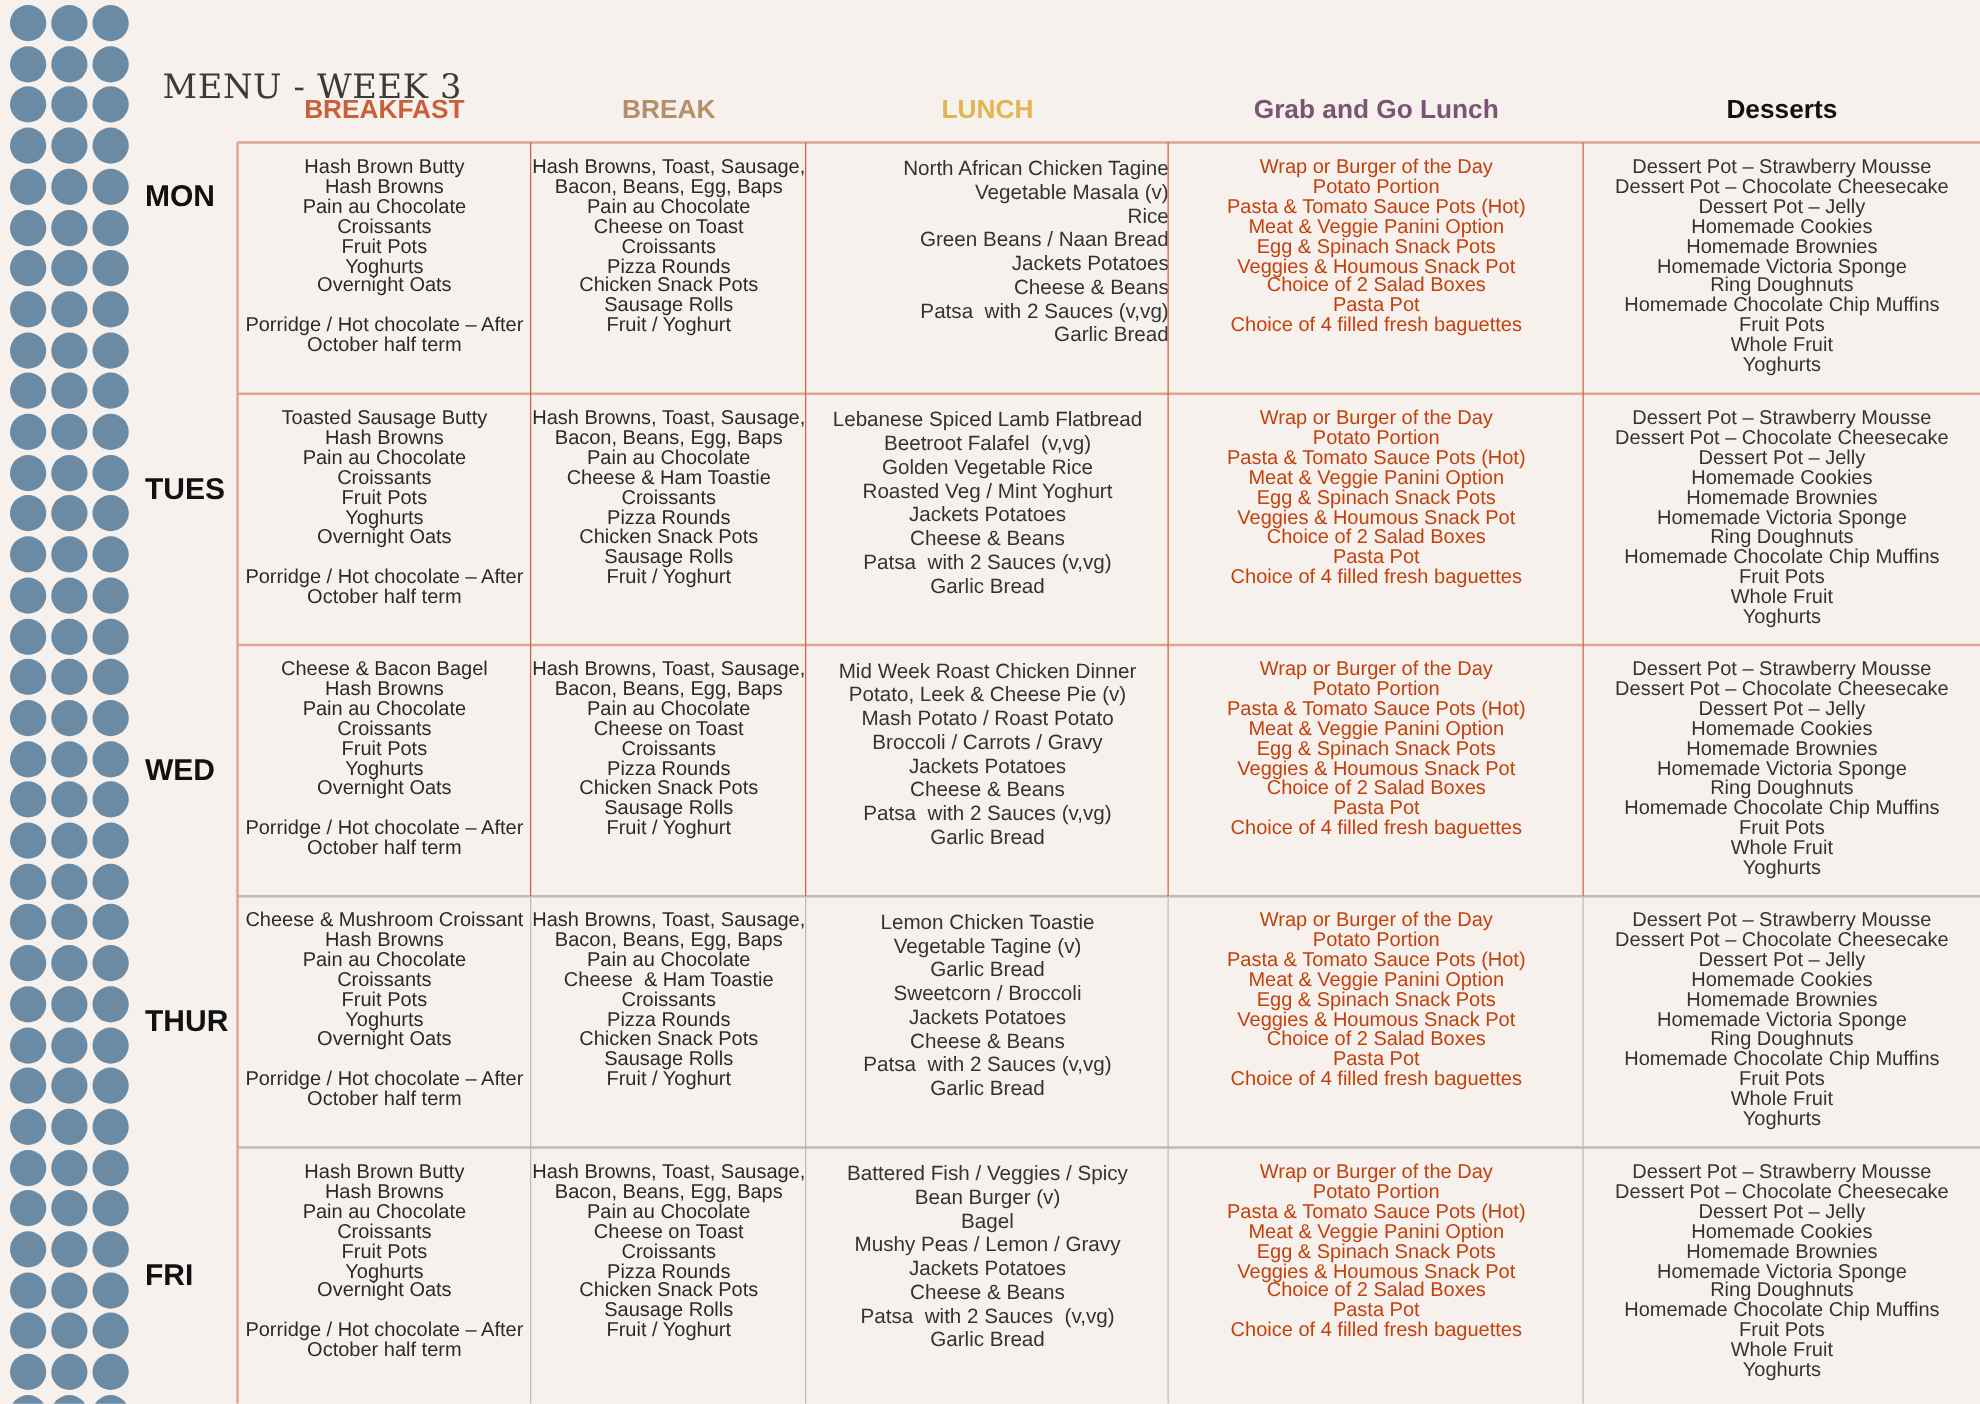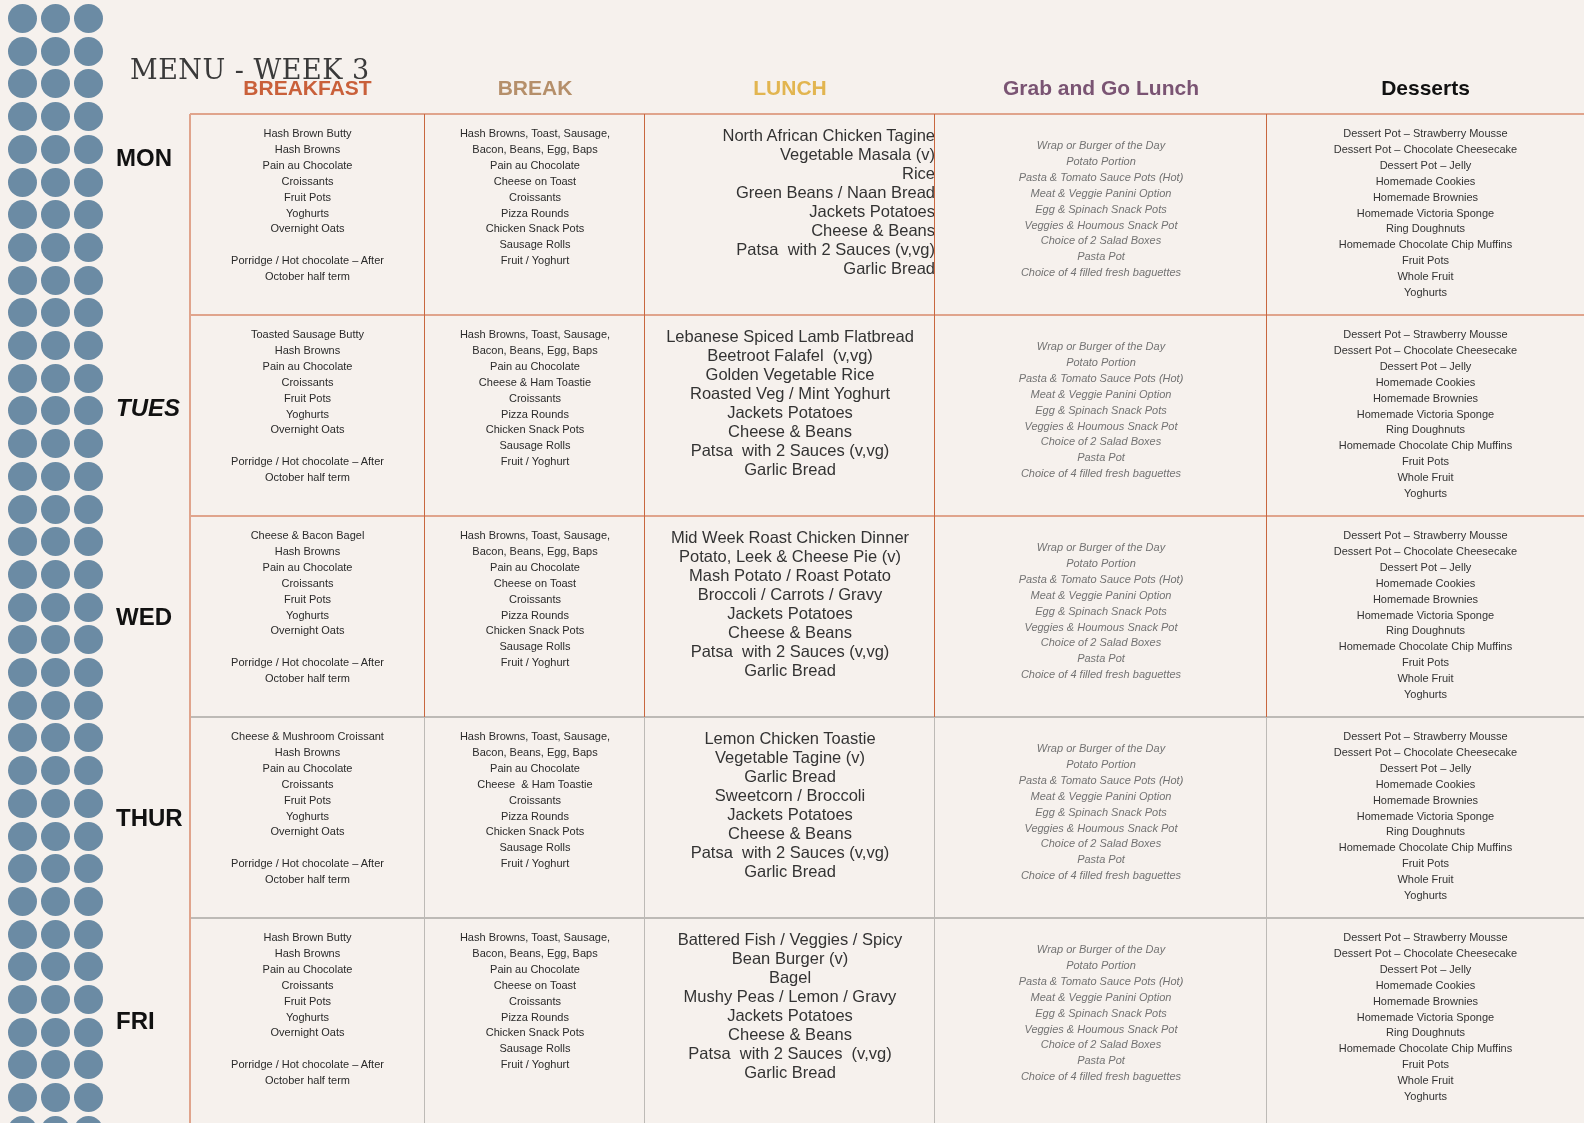--- a/index.html
+++ b/index.html
@@ -22,25 +22,25 @@
   .col-header {
     position: absolute; top: 0; height: 40px; line-height: 36px; text-align: center;
     font-family: "Liberation Sans", sans-serif; font-weight: bold; font-size: 21px;
   }
   .grid {
     position: absolute; left: 190px; top: 114px; width: 1394px; height: 1009px;
   }
   .row { position: absolute; left: 0; width: 1394px; }
   .cell {
     position: absolute; top: 0; bottom: 0; box-sizing: border-box;
-    text-align: center; font-size: 11px; line-height: 15.9px;
+    text-align: center; font-size: 16px; line-height: 15.9px;
     padding-top: 12px;
   }
   .cell.lunch { font-size: 16.5px; line-height: 19px; color: #333; padding-top: 12px; }
-  .cell.grab { padding-top: 24px; color: #737373; font-style: italic; }
+  .cell.grab { padding-top: 12px; color: #c2410c; }
   .cell.dessert { color: #333; }
   .cell .line { display: block; white-space: pre; }
   .cell .gap { display: block; height: 15.9px; }
   .hline { position: absolute; left: 0; width: 1394px; height: 2px; }
   .vline { position: absolute; top: 0; width: 2px; }
   .day {
     position: absolute; left: 116px; font-weight: bold; font-size: 24px; color: #111;
     font-family: "Liberation Sans", sans-serif;
   }
 </style>
@@ -160,21 +160,21 @@
 <div class="col-headers" id="col-headers">
     <div class="col-header" style="left: 0px; width: 235px; color: rgb(201, 96, 58);">BREAKFAST</div>
     <div class="col-header" style="left: 235px; width: 220px; color: rgb(181, 143, 106);">BREAK</div>
     <div class="col-header" style="left: 455px; width: 290px; color: rgb(226, 181, 80); text-align: center;">LUNCH</div>
     <div class="col-header" style="left: 745px; width: 332px; color: rgb(122, 84, 115);">Grab and Go Lunch</div>
     <div class="col-header" style="left: 1077px; width: 317px; color: rgb(17, 17, 17);">Desserts</div>
   </div>
 
 <div id="day-labels">
     <div class="day" style="top: 143.5px;">MON</div>
-    <div class="day" style="top: 394px; font-style: italic;">TUES</div>
+    <div class="day" style="top: 378px;">TUES</div>
     <div class="day" style="top: 602.5px;">WED</div>
     <div class="day" style="top: 803.5px;">THUR</div>
     <div class="day" style="top: 1006.5px;">FRI</div>
   </div>
 
 <div class="grid" id="grid">
     <div class="row" style="top: 0px; height: 201px;">
       <div class="cell bf" style="left: 0px; width: 235px;">
         <span class="line">Hash Brown Butty</span>
         <span class="line">Hash Browns</span>

